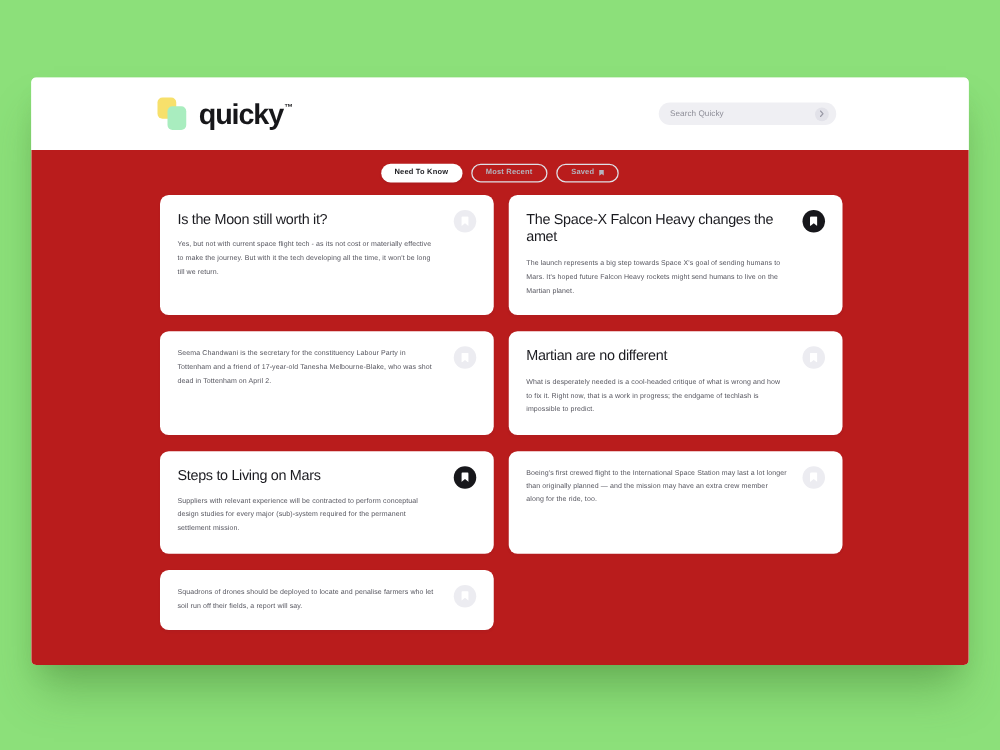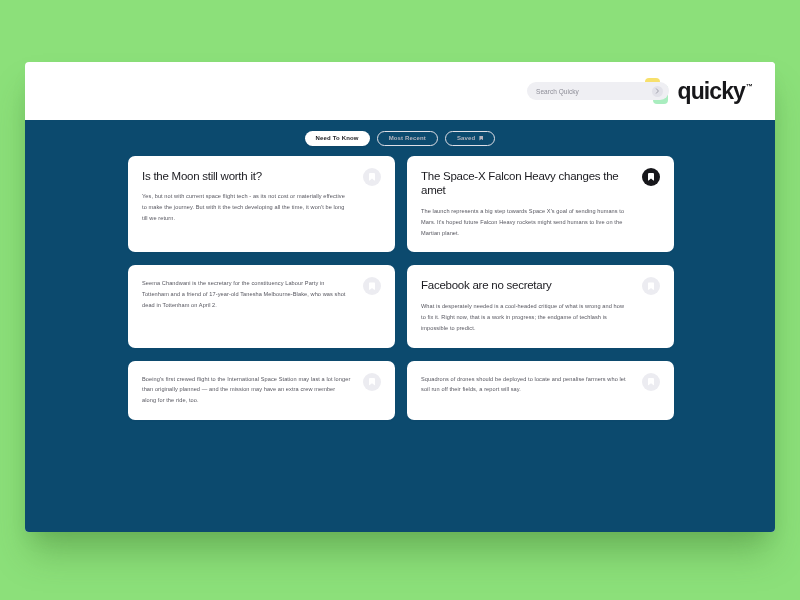--- a/index.html
+++ b/index.html
@@ -23,21 +23,20 @@
     top: 62px;
     width: 750px;
     height: 470px;
     background: #ffffff;
     border-radius: 4px;
     overflow: hidden;
     box-shadow: 0 26px 34px -6px rgba(60, 120, 45, 0.38),
                 0 10px 18px -8px rgba(60, 120, 45, 0.22);
     display: flex;
     flex-direction: column;
-    align-items: flex-end;
   }
 
   
   .app-header {
     height: 58px;
     background: #ffffff;
     flex: 0 0 58px;
     display: flex;
     align-items: center;
     padding: 0 22px 0 0;
@@ -111,21 +110,21 @@
     background: #E2E2E9;
     display: flex;
     align-items: center;
     justify-content: center;
   }
   .search-go svg { display: block; }
 
   
   .app-body {
     flex: 1 1 auto;
-    background: #0c4a6e;
+    background: #b91c1c;
     padding: 0 0 0 0;
     overflow: hidden;
     position: relative;
   }
 
   .filter-bar {
     height: 36px;
     display: flex;
     align-items: center;
     justify-content: center;
@@ -282,23 +281,30 @@
             <span class="bookmark-glyph"></span>
           </div>
         </div>
         <div class="card">
           <div class="card-body">Seema Chandwani is the secretary for the constituency Labour Party in Tottenham and a friend of 17-year-old Tanesha Melbourne-Blake, who was shot dead in Tottenham on April 2.</div>
           <div class="bookmark-btn off">
             <span class="bookmark-glyph"></span>
           </div>
         </div>
         <div class="card">
-          <div class="card-title">Facebook are no secretary</div>
+          <div class="card-title">Martian are no different</div>
           <div class="card-body">What is desperately needed is a cool-headed critique of what is wrong and how to fix it. Right now, that is a work in progress; the endgame of techlash is impossible to predict.</div>
           <div class="bookmark-btn off">
+            <span class="bookmark-glyph"></span>
+          </div>
+        </div>
+        <div class="card">
+          <div class="card-title">Steps to Living on Mars</div>
+          <div class="card-body">Suppliers with relevant experience will be contracted to perform conceptual design studies for every major (sub)-system required for the permanent settlement mission.</div>
+          <div class="bookmark-btn on">
             <span class="bookmark-glyph"></span>
           </div>
         </div>
         <div class="card">
           <div class="card-body">Boeing's first crewed flight to the International Space Station may last a lot longer than originally planned — and the mission may have an extra crew member along for the ride, too.</div>
           <div class="bookmark-btn off">
             <span class="bookmark-glyph"></span>
           </div>
         </div>
         <div class="card">

